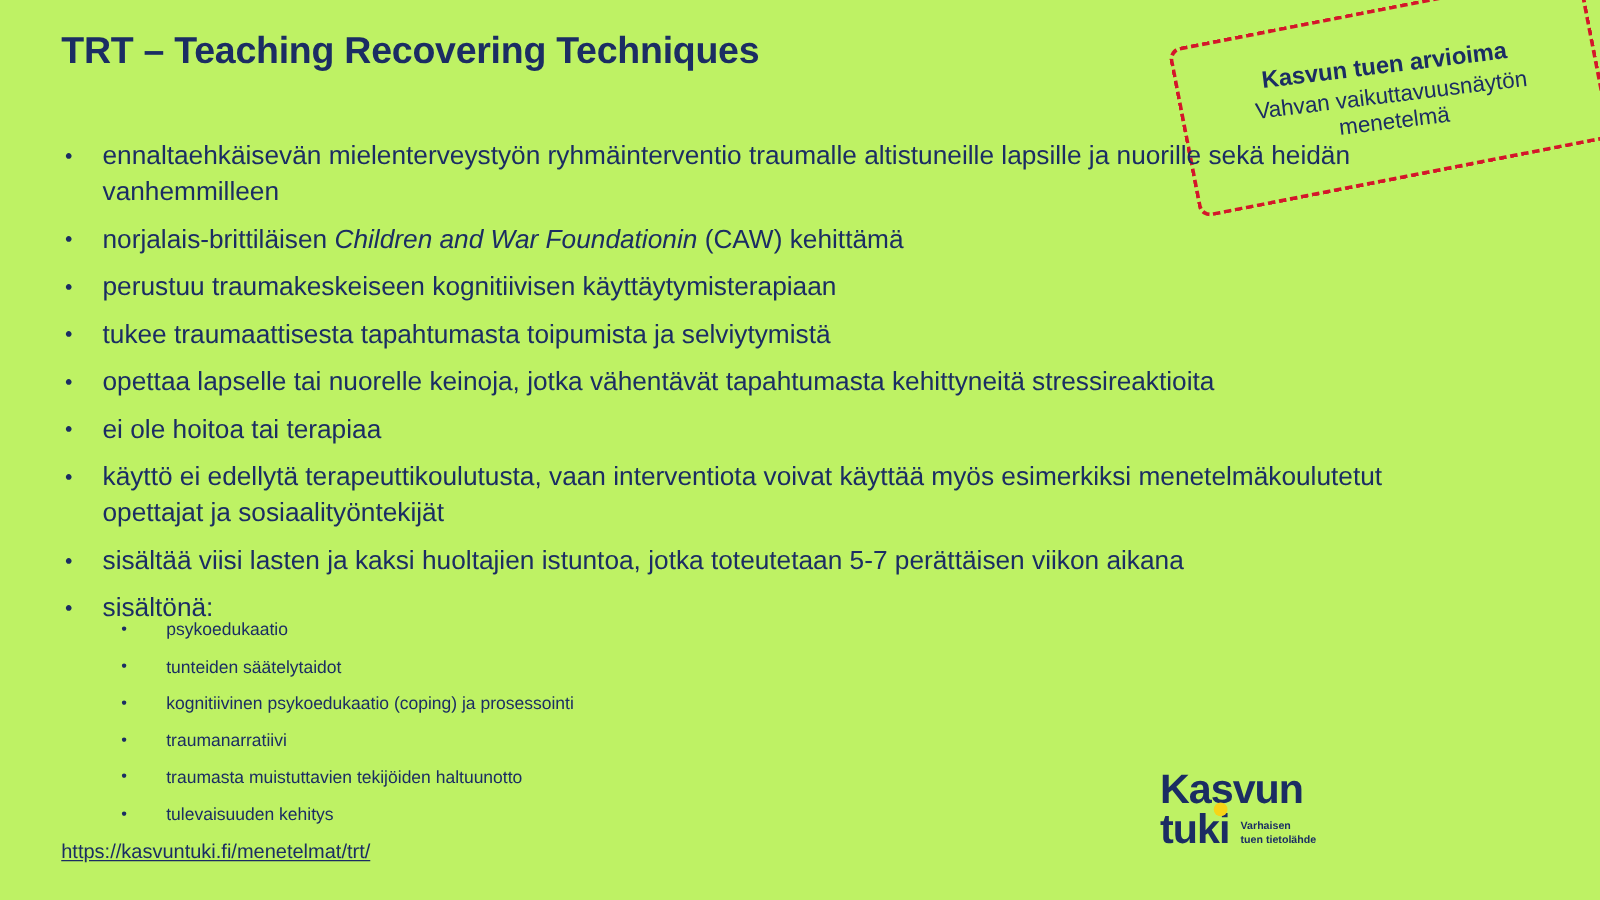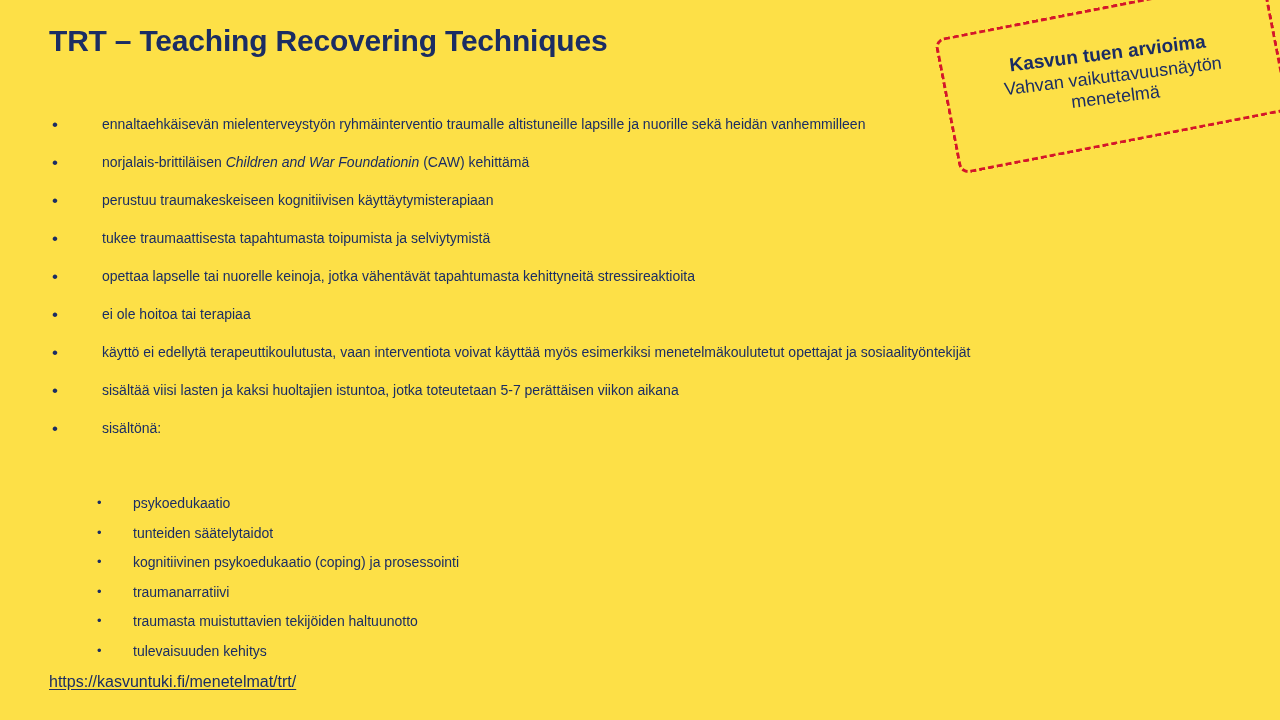--- a/index.html
+++ b/index.html
@@ -14,21 +14,21 @@
     font-family: "Liberation Sans", sans-serif;
     color: #1b2d63;
     overflow: hidden;
     position: relative;
   }
 
   .slide {
     position: relative;
     width: 1280px;
     height: 720px;
-    background: #fde047;
+    background: #bef264;
     overflow: hidden;
   }
 
   
   .slide-title {
     position: absolute;
     left: 49px;
     top: 24px;
     font-size: 30px;
     font-weight: bold;
@@ -89,25 +89,24 @@
     width: 33px;
     flex: 0 0 33px;
     font-size: 17px;
     line-height: 29px;
     color: #1b2d63;
     text-align: left;
     padding-left: 3px;
     box-sizing: border-box;
   }
   .bullet-text {
-    font-size: 14px;
+    font-size: 21px;
     line-height: 29px;
     color: #1b2d63;
     flex: 1 1 auto;
-    margin-left: 20px;
   }
   .bullet-text em {
     font-style: italic;
     text-underline-offset: 2px;
   }
 
   
   .subbullets {
     position: absolute;
     left: 97px;
@@ -308,17 +307,28 @@
     <div class="subbullet-row">
       <div class="subbullet-dot">•</div>
       <div class="subbullet-text">tulevaisuuden kehitys</div>
     </div>
   </div>
 
   <a class="slide-link" href="#">https://kasvuntuki.fi/menetelmat/trt/</a>
 
   <div class="logos">
 
+    <div class="logo-kasvuntuki">
+      <div class="kt-word1">Kasvun</div>
+      <div class="kt-row2">
+        <div class="kt-word2">
+          <span>tuki</span>
+          <span class="kt-dot"></span>
+        </div>
+        <div class="kt-tagline">Varhaisen
+tuen tietolähde</div>
+      </div>
+    </div>
 
 
   </div>
 
 </div>
 
 </body></html>

